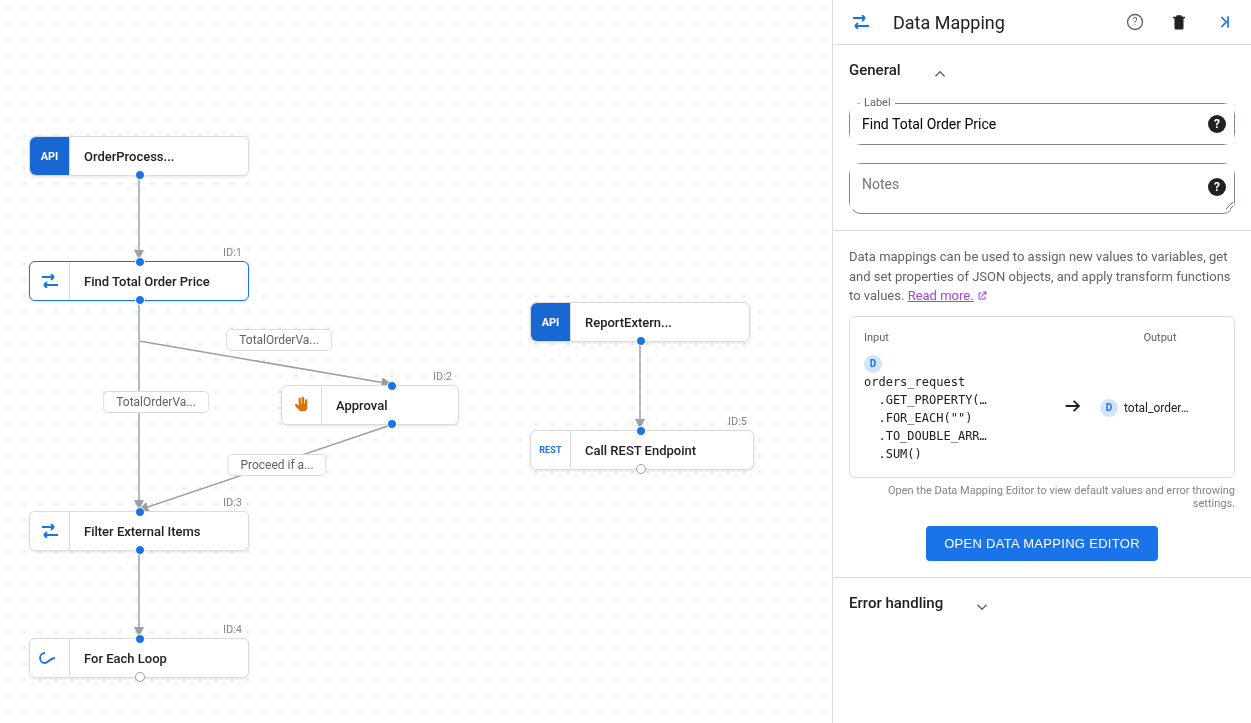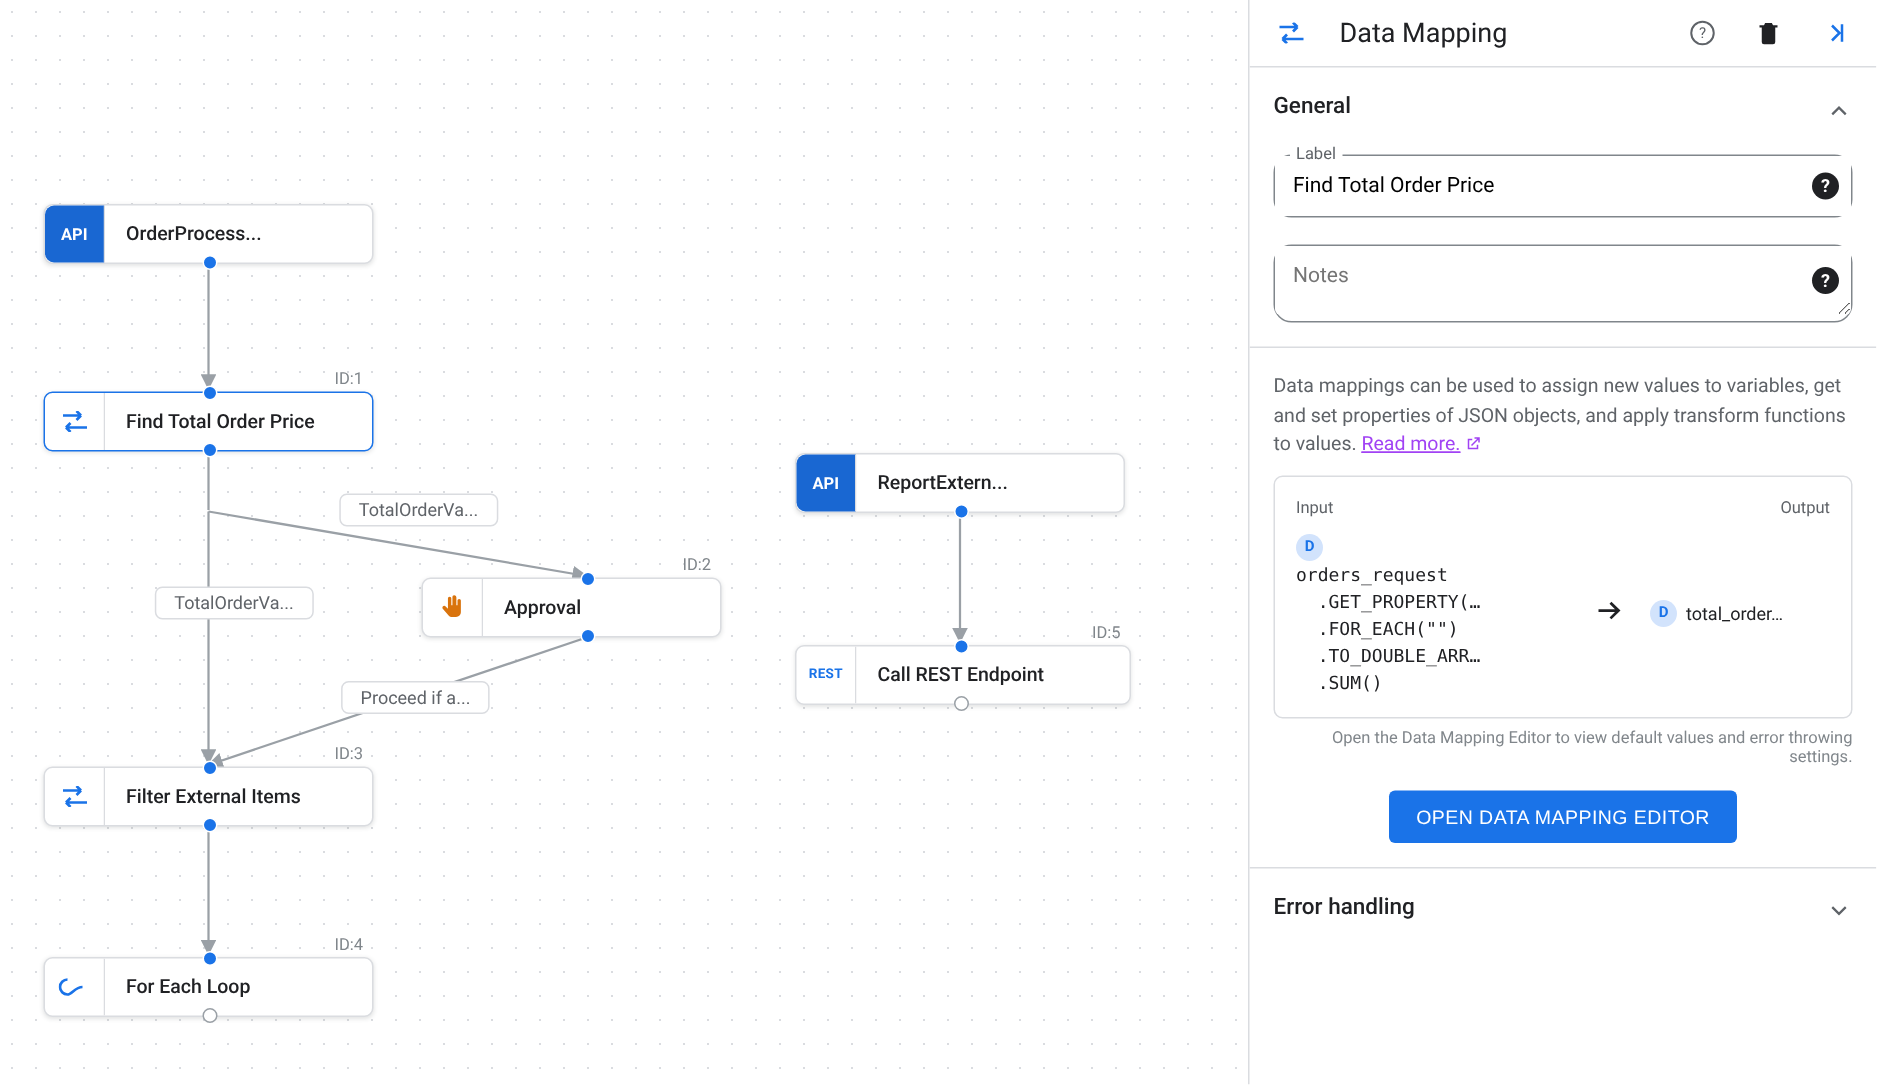--- a/index.html
+++ b/index.html
@@ -27,34 +27,34 @@
   .arrow{fill:#9aa0a6;}
   .edge-label{position:absolute;transform:translate(-50%,-50%);background:#fff;border:1px solid #dadce0;border-radius:5px;padding:3px 12px;font-size:12px;color:#5f6368;white-space:nowrap;}
   
   .panel{width:419px;border-left:1px solid #dadce0;display:flex;flex-direction:column;overflow:auto;}
   .panel-header{display:flex;align-items:center;gap:20px;padding:10px 16px;border-bottom:1px solid #dadce0;}
   .panel-title{font-size:18px;font-weight:400;flex:1;}
   .ph-icon{width:24px;height:24px;display:flex;align-items:center;justify-content:center;color:#5f6368;cursor:pointer;}
   .collapse-icon{color:#1a73e8;font-weight:700;}
   .section{border-bottom:1px solid #dadce0;padding:16px;}
   .section h3{margin:0 0 12px 0;font-size:15px;font-weight:500;}
-  .sec-row{display:flex;align-items:center;justify-content:space-between;cursor:pointer;gap:30px;}
+  .sec-row{display:flex;align-items:center;cursor:pointer;gap:30px;}
   .chev{font-size:18px;color:#5f6368;}
   .field-wrap{position:relative;border:1px solid #80868b;border-radius:12px;margin-top:12px;}
   .field-wrap label{position:absolute;top:-8px;left:10px;background:#fff;padding:0 4px;font-size:11px;color:#5f6368;}
   .field-wrap input, .field-wrap textarea{border:none;outline:none;width:100%;padding:12px 36px 12px 12px;border-radius:4px;font:inherit;resize:vertical;}
   .field-wrap textarea{height:46px;}
   .field-help{position:absolute;right:8px;top:50%;transform:translateY(-50%);width:18px;height:18px;background:#202124;color:#fff;border-radius:50%;display:flex;align-items:center;justify-content:center;font-size:12px;font-weight:700;}
   .desc{font-size:13px;color:#5f6368;line-height:1.5;margin:0 0 10px 0;}
   .link{color:#a142f4;}
   .link svg{vertical-align:-2px;margin-left:2px;}
   .map-box{border:1px solid #dadce0;border-radius:6px;padding:14px;}
   .map-head{display:flex;font-size:11px;color:#5f6368;margin-bottom:10px;}
   .map-head .lcol{flex:1;}
-  .map-head .rcol{width:120px;text-align:right;}
+  .map-head .rcol{width:120px;text-align:center;}
   .map-body{display:flex;align-items:center;gap:16px;}
   .col-in{flex:1;min-width:0;}
   .chip{display:inline-block;width:18px;height:18px;border-radius:9px;background:#d2e3fc;color:#1a73e8;font-size:10px;font-weight:700;text-align:center;line-height:18px;margin-right:6px;}
   .code{font-family:ui-monospace,Menlo,Consolas,monospace;font-size:12px;line-height:1.5;white-space:pre;overflow:hidden;text-overflow:ellipsis;}
   .arrow-center{font-size:20px;color:#202124;}
   .col-out{display:flex;align-items:center;white-space:nowrap;width:120px;overflow:hidden;text-overflow:ellipsis;}
   .out-name{font-size:12px;overflow:hidden;text-overflow:ellipsis;}
   .hint{font-size:11px;color:#80868b;margin-top:6px;text-align:right;}
   .primary-btn{margin:16px auto 0;display:block;background:#1a73e8;color:#fff;border:none;border-radius:4px;padding:10px 18px;font-size:13px;font-weight:500;letter-spacing:0.3px;cursor:pointer;}
 </style>
@@ -95,21 +95,21 @@
       <div class="icon-slot map">
         <svg width="18" height="14" viewBox="0 0 18 14">
             <path fill="none" stroke="currentColor" stroke-width="1.8" d="M1 3 L8 3 M13 3 L10 0 M13 3 L10 6 M8 3 L13 3 M3 11 L17 11 M3 11 L6 8 M3 11 L6 14"></path>
           </svg>
       </div>
       <div class="label">Find Total Order Price</div>
       <div class="port" style="left:110px;top:0"></div>
       <div class="port" style="left:110px;top:100%"></div>
     </div>
 
-    <div class="node" style="left:281px;top:385px;width:200px">
+    <div class="node" style="left:281px;top:385px;width:178px">
       <div class="id-tag">ID:2</div>
       <div class="icon-slot approval">
         <svg width="18" height="18" viewBox="0 0 24 24">
             <path fill="currentColor" d="M13 1c-1 0-1.5.8-1.5 1.6V10h-1V4c0-.9-.6-1.6-1.5-1.6S7.5 3.1 7.5 4v9l-2-2c-.8-.8-2-.7-2.6.1-.5.7-.4 1.7.2 2.3l5 5.6c.8.9 2 1.4 3.2 1.4h3.4c2.5 0 4.3-2 4.3-4.4V6c0-.9-.6-1.6-1.5-1.6S16 5.1 16 6v4h-1V3c0-.9-.6-2-2-2z"></path>
           </svg>
       </div>
       <div class="label">Approval</div>
       <div class="port" style="left:110px;top:0"></div>
       <div class="port" style="left:110px;top:100%"></div>
     </div>

